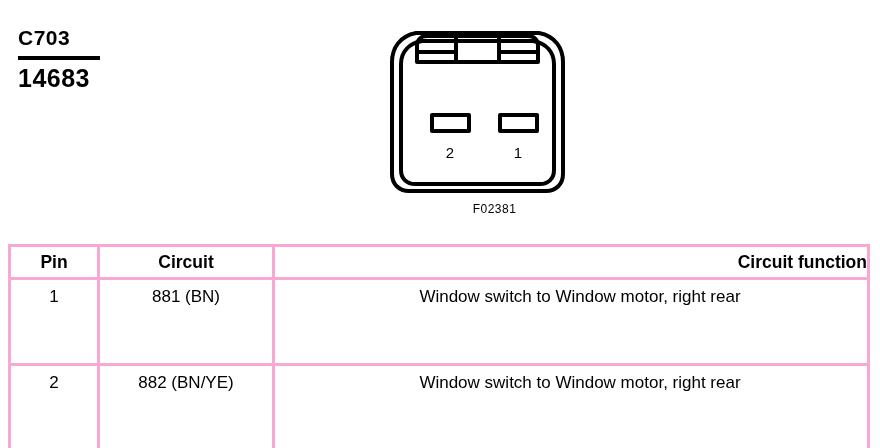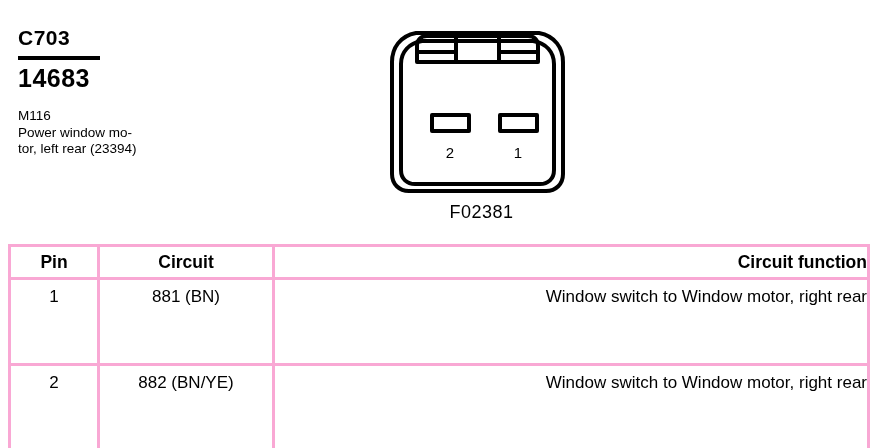--- a/index.html
+++ b/index.html
@@ -54,25 +54,25 @@
   #connector-area {
     position: absolute;
     left: 370px;
     top: 14px;
     width: 215px;
     height: 215px;
   }
   #connector-svg { display: block; }
   #footer-code {
     position: absolute;
-    left: 4px;
+    left: 17px;
     top: 188px;
     width: 215px;
     text-align: center;
-    font-size: 18px;
+    font-size: 12px;
     letter-spacing: 0.5px;
   }
 
   
   #pin-table {
     position: absolute;
     left: 8px;
     top: 244px;
     width: 862px;
     border-collapse: collapse;
@@ -91,34 +91,29 @@
     text-align: center;
     vertical-align: middle;
     font-size: 17.5px;
   }
   #pin-table tbody td {
     height: 76px;
     padding-top: 7px;
   }
   .col-pin      { width: 86px;  text-align: center; }
   .col-circuit  { width: 172px; text-align: center; }
-  .col-function { text-align: right; padding-left: 18px !important; }
+  .col-function { text-align: center; padding-left: 18px !important; }
 </style>
 </head>
 <body>
 
 <div id="id-block">
   <div id="connector-code">C703</div>
   <div id="code-rule"></div>
   <div id="part-number">14683</div>
-  <div id="desc-block">
-    <div>M116</div>
-    <div>Power window mo-</div>
-    <div>tor, left rear (23394)</div>
-  </div>
 </div>
 
 <div id="connector-area">
   <svg id="connector-svg" width="215" height="186" viewBox="0 0 215 186">
     <g fill="none" stroke="#000000" stroke-linejoin="round" stroke-linecap="round">
 
       <path d="M 22 48
                C 22 34, 30 22, 46 19
                L 169 19
                C 185 22, 193 34, 193 48

